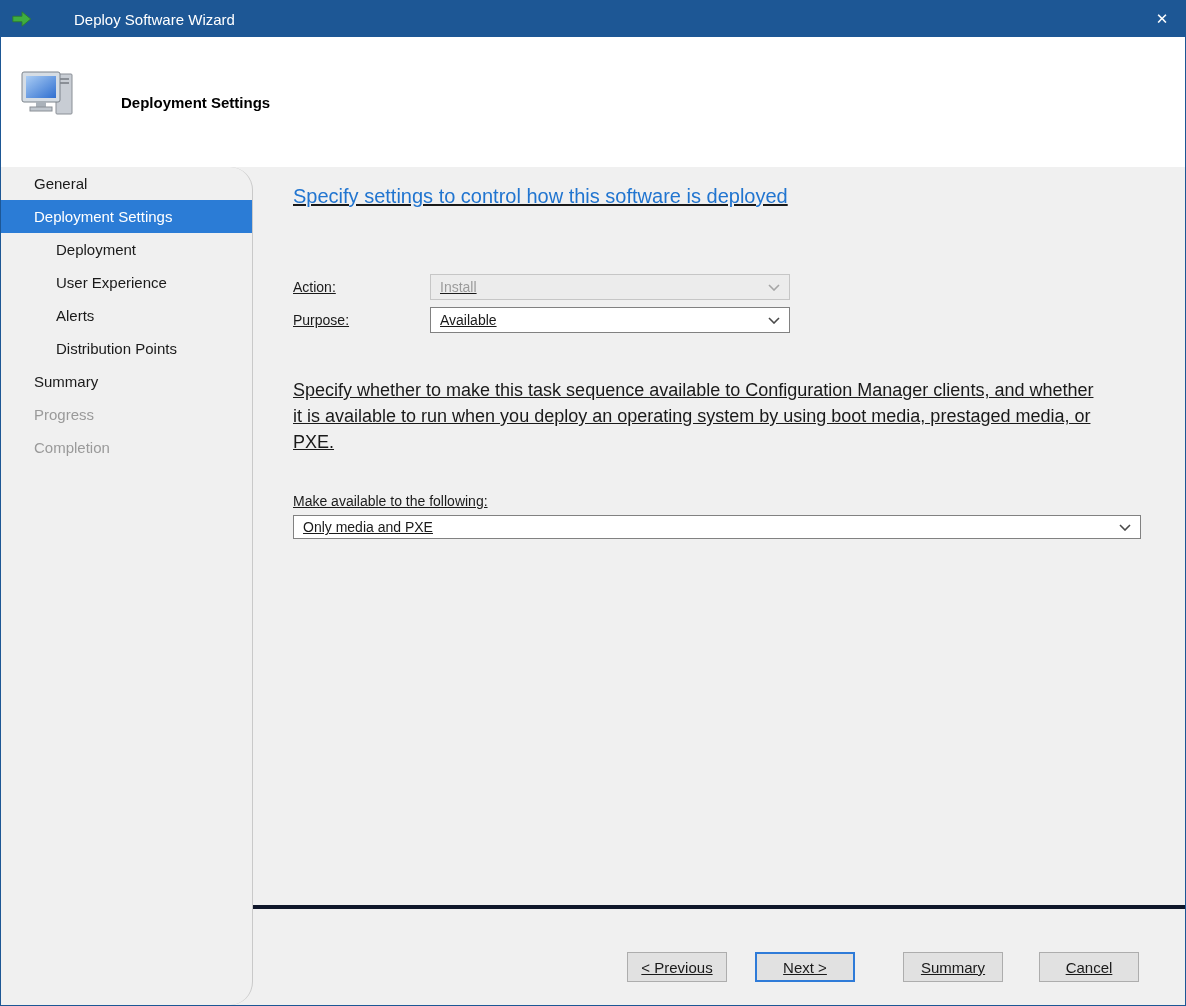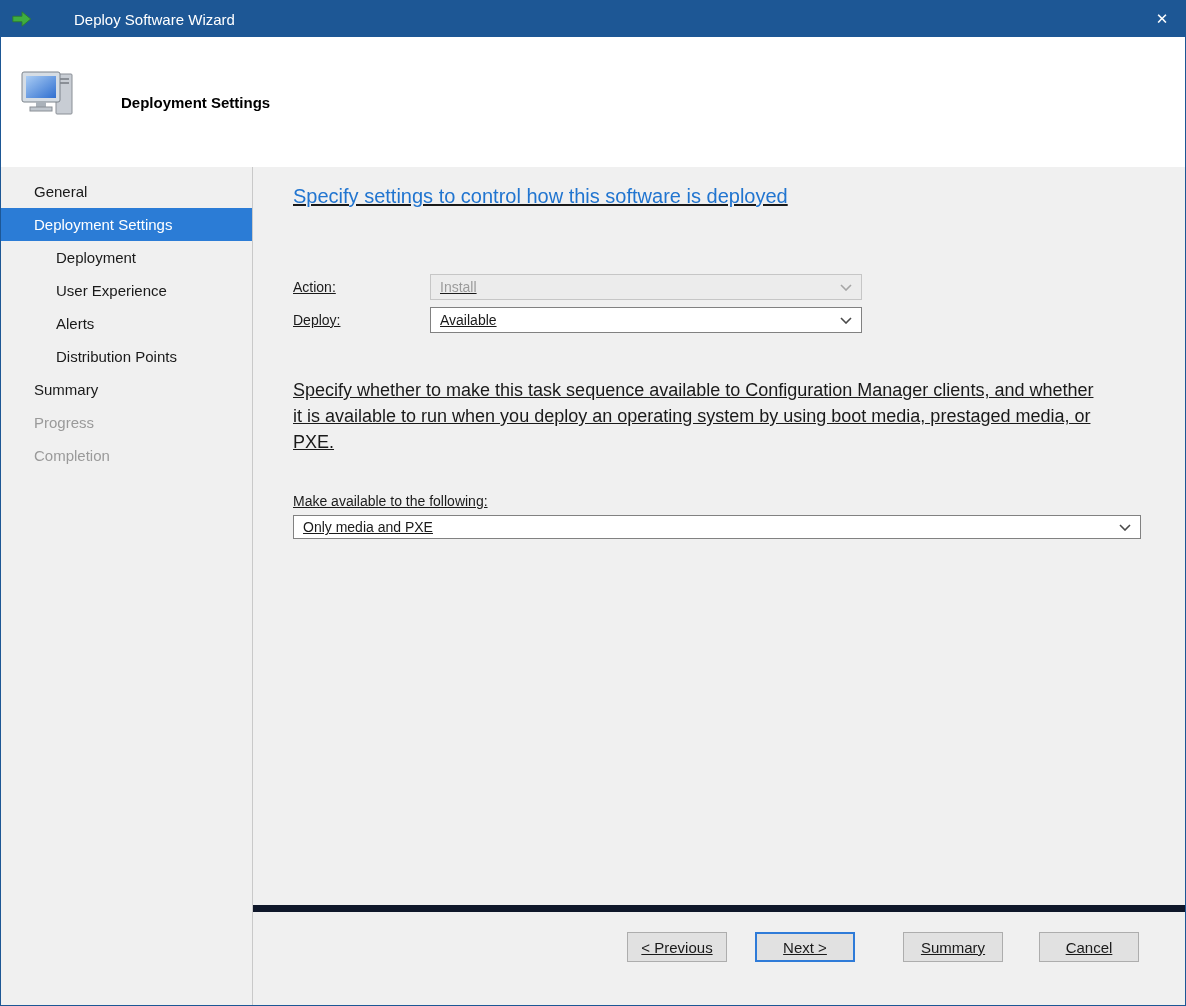--- a/index.html
+++ b/index.html
@@ -39,22 +39,22 @@
   }
   .header-icon { width:58px; height:56px; margin-top:-14px; flex:0 0 auto; }
   .header-title { font-size:15px; font-weight:bold; margin-left:44px; color:#000000; }
 
   
   .body { flex:1; display:flex; min-height:0; }
 
   .sidebar {
     flex:0 0 252px;
     border-right:1px solid #c9c9c9;
-    padding-top:8px;
     background:#f0f0f0;
+    border-radius:23px;
   }
   .nav-item {
     height:33px; line-height:33px;
     padding-left:33px;
     font-size:15px;
     white-space:nowrap;
   }
   .nav-item.indent { padding-left:55px; }
   .nav-item.selected { background:var(--selected, #2b7cd6); color:#ffffff; }
   .nav-item.disabled { color:#9a9a9a; }
@@ -66,21 +66,21 @@
   .content-heading {
     color:var(--heading, #2175d0);
     font-size:20px; font-weight:400;
     margin-bottom:66px;
   }
 
   .form-row { display:flex; align-items:center; margin-bottom:7px; }
   .form-label { width:137px; font-size:14px; flex:0 0 auto; }
 
   .combo {
-    height:26px; width:432px;
+    height:26px; width:360px;
     background:#ffffff;
     border:1px solid #818181;
     display:flex; align-items:center;
     padding:0 9px; font-size:14px;
     cursor:default;
   }
   .combo .chev { margin-left:auto; display:flex; }
   .combo.disabled {
     background:#ececec;
     border-color:#c6c6c6;
@@ -94,22 +94,22 @@
     font-size:18px;
     line-height:1.45;
     color:#1a1a1a;
   }
 
   .avail-label { margin-top:38px; font-size:14px; margin-bottom:6px; }
 
   
   .footer {
     flex:0 0 100px;
-    border-top:7px solid #0f172a;
-    display:flex; justify-content:flex-end; align-items:flex-start;
+    border-top:4px solid #0f172a;
+    display:flex; justify-content:flex-end; align-items:center;
     padding:20px 46px 0 0;
   }
   .btn {
     min-width:100px; height:30px;
     background:#e1e1e1;
     border:1px solid #adadad;
     font-family:"Liberation Sans", sans-serif;
     font-size:15px;
     padding:0 12px;
     margin-left:28px;
@@ -181,21 +181,21 @@
             <span>Install</span>
             <span class="chev">
               <svg width="12" height="7" viewBox="0 0 12 7">
                   <path d="M1 1 L6 6 L11 1" fill="none" stroke="#a6a6a6" stroke-width="1.6"></path>
                 </svg>
             </span>
           </div>
         </div>
 
         <div class="form-row">
-          <span class="form-label">Deploy:</span>
+          <span class="form-label">Purpose:</span>
           <div class="combo">
             <span>Available</span>
             <span class="chev">
               <svg width="12" height="7" viewBox="0 0 12 7">
                   <path d="M1 1 L6 6 L11 1" fill="none" stroke="#4a4a4a" stroke-width="1.6"></path>
                 </svg>
             </span>
           </div>
         </div>
 

